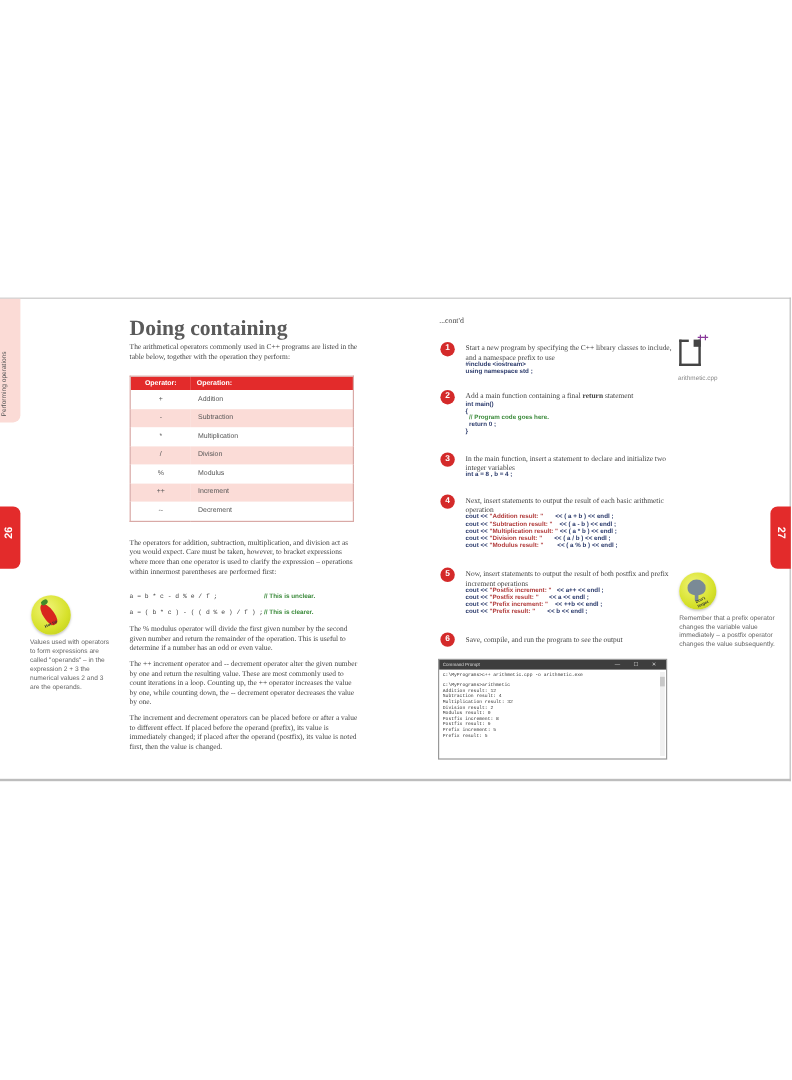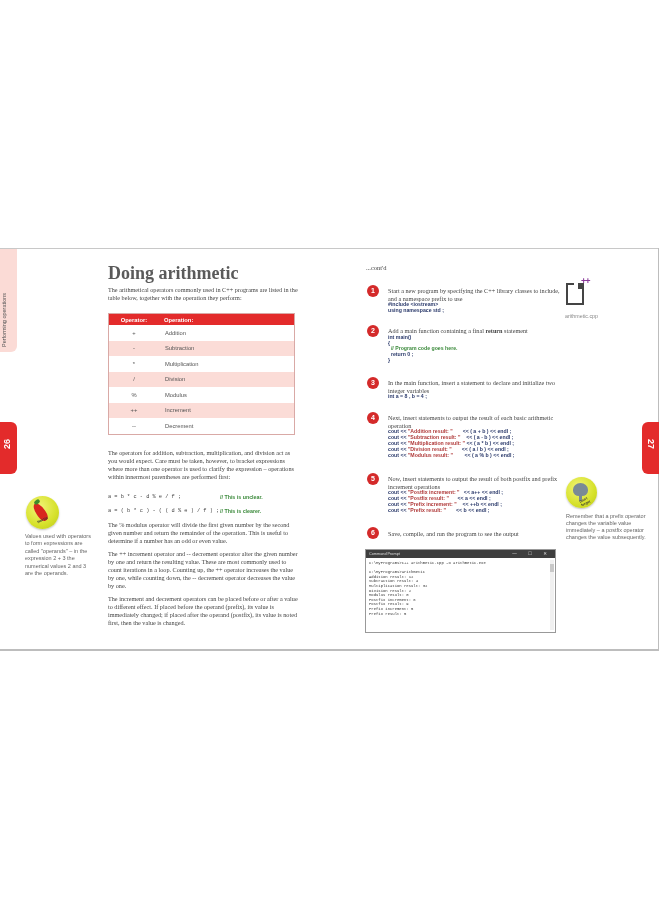--- a/index.html
+++ b/index.html
@@ -75,21 +75,21 @@
 <div class="right-rule"></div>
 <div class="bottom-rule"></div>
 
 <div class="chapter-tab">
     <span>Performing operations</span>
   </div>
 <div class="page-tab-left">
     <span>26</span>
   </div>
 
-<h1 class="title">Doing arithmetic</h1>
+<h1 class="title">Doing containing</h1>
 <p class="intro" style="margin:0">The arithmetical operators commonly used in C++ programs are listed in the table below, together with the operation they perform:</p>
 
 <table class="op-table">
   <thead>
     <tr>
       <th style="text-align:center;width:45px;padding:0">Operator:</th>
       <th>Operation:</th>
     </tr>
   </thead>
   <tbody>

